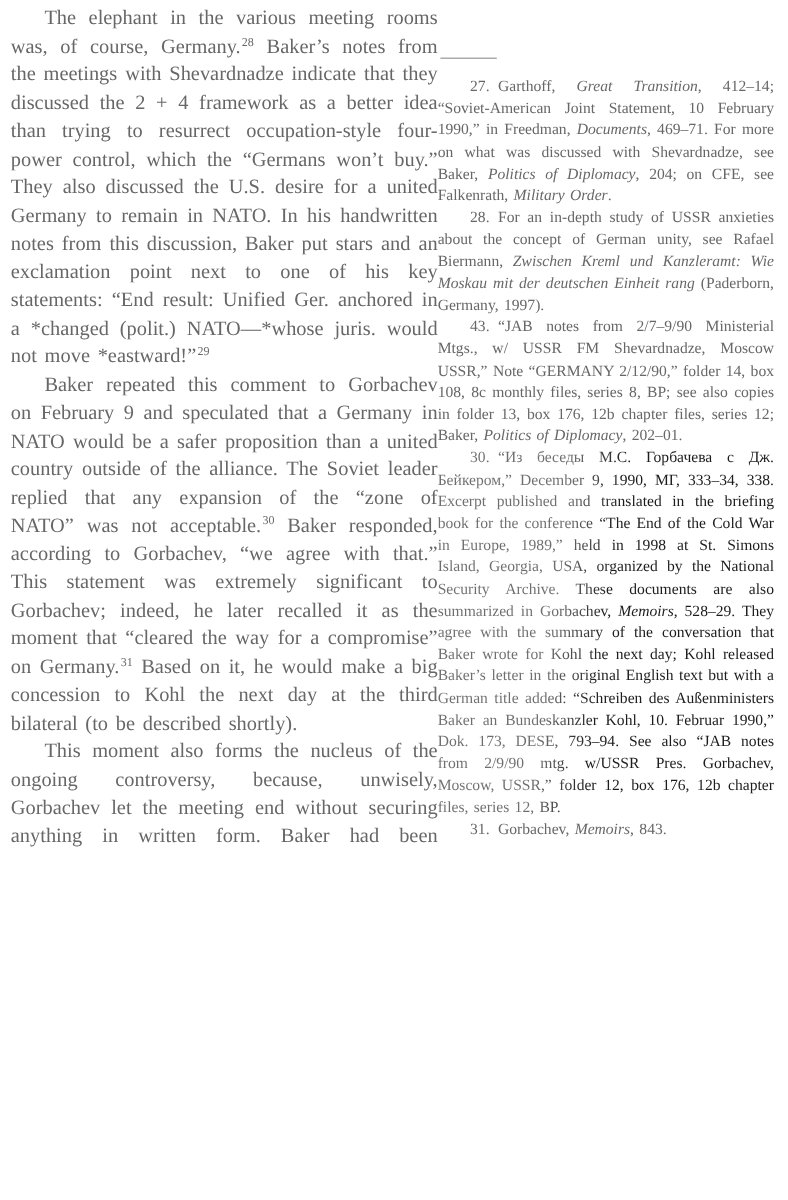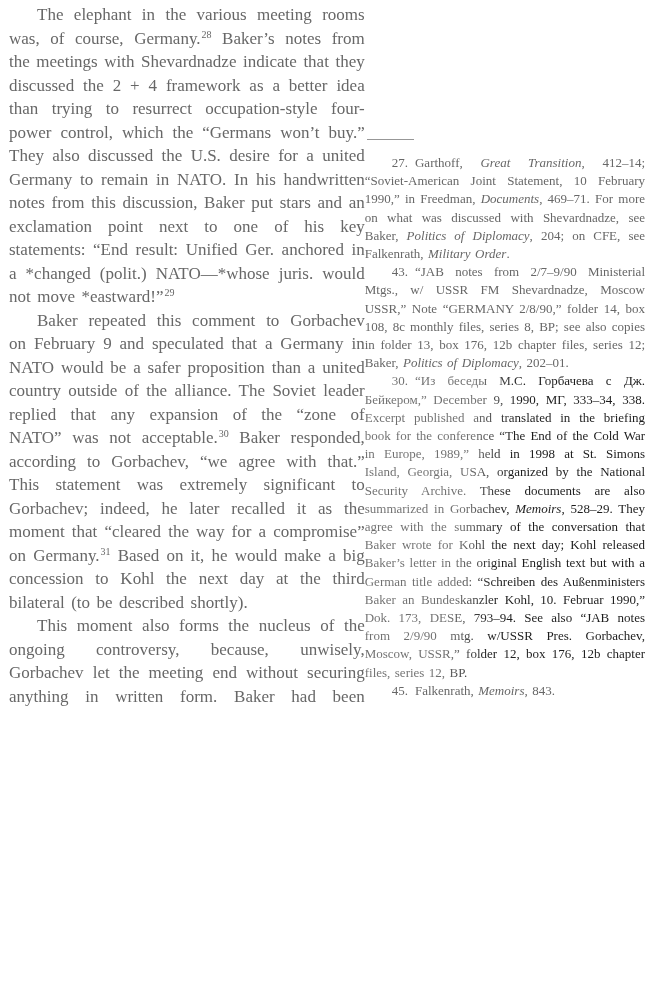--- a/index.html
+++ b/index.html
@@ -78,22 +78,23 @@
     <p class="para"><span>This moment also forms the nucleus of the ongoing controversy, because, unwisely, Gorbachev let the meeting end without securing anything in written form. Baker had been speaking speculatively, as part of an ongoing negotiation process, and had neither offered nor been asked to put anything in writing. But Gorbachev, emerging from a political culture in which the word of a leader overruled the law, hoping that he could still find a way to disband both military alliances entirely, and hesitating to agree to his end of the bargain (a unified Germany), did not try to resolve the matter there. In the future, he would therefore leave the Soviet Union’s successors empty handed when they protested against NATO expansion. To make matters more complicated, he</span></p>
 
   </div>
 
   <div class="footnotes">
 
     <div class="fn-rule"></div>
 
     <p class="fn"><span class="fn-num">27.</span><span>Garthoff, </span><i>Great Transition</i><span>, 412–14; “Soviet-American Joint Statement, 10 February 1990,” in Freedman, </span><i>Documents</i><span>, 469–71. For more on what was discussed with Shevardnadze, see Baker, </span><i>Politics of Diplomacy</i><span>, 204; on CFE, see Falkenrath, </span><i>Military Order</i><span>.</span></p>
 
+    <p class="fn"><span class="fn-num">28.</span><span>For an in-depth study of USSR anxieties about the concept of German unity, see Rafael Biermann, </span><i>Zwischen Kreml und Kanzleramt: Wie Moskau mit der deutschen Einheit rang</i><span> (Paderborn, Germany, 1997).</span></p>
 
-    <p class="fn"><span class="fn-num">43.</span><span>“JAB notes from 2/7–9/90 Ministerial Mtgs., w/ USSR FM Shevardnadze, Moscow USSR,” Note “GERMANY 2/8/90,” folder 14, box 108, 8c monthly files, series 8, BP; see also copies in folder 13, box 176, 12b chapter files, series 12; Baker, </span><i>Politics of Diplomacy</i><span>, 202–01.</span></p>
+    <p class="fn"><span class="fn-num">43.</span><span>“JAB notes from 2/7–9/90 Ministerial Mtgs., w/ USSR FM Shevardnadze, Moscow USSR,” Note “GERMANY 2/12/90,” folder 14, box 108, 8c monthly files, series 8, BP; see also copies in folder 13, box 176, 12b chapter files, series 12; Baker, </span><i>Politics of Diplomacy</i><span>, 202–01.</span></p>
 
     <p class="fn artifact"><span class="fn-num">30.</span><span>“Из беседы М.С. Горбачева с Дж. Бейкером,” December 9, 1990, МГ, 333–34, 338. Excerpt published and translated in the briefing book for the conference “The End of the Cold War in Europe, 1989,” held in 1998 at St. Simons Island, Georgia, USA, organized by the National Security Archive. These documents are also summarized in Gorbachev, </span><i>Memoirs</i><span>, 528–29. They agree with the summary of the conversation that Baker wrote for Kohl the next day; Kohl released Baker’s letter in the original English text but with a German title added: “Schreiben des Außenministers Baker an Bundeskanzler Kohl, 10. Februar 1990,” Dok. 173, DESE, 793–94. See also “JAB notes from 2/9/90 mtg. w/USSR Pres. Gorbachev, Moscow, USSR,” folder 12, box 176, 12b chapter files, series 12, BP.</span></p>
 
-    <p class="fn"><span class="fn-num">45.</span><span>Falkenrath, </span><i>Memoirs</i><span>, 843.</span></p>
+    <p class="fn"><span class="fn-num">31.</span><span>Gorbachev, </span><i>Memoirs</i><span>, 843.</span></p>
 
   </div>
 
 </div>
 
 </body></html>

